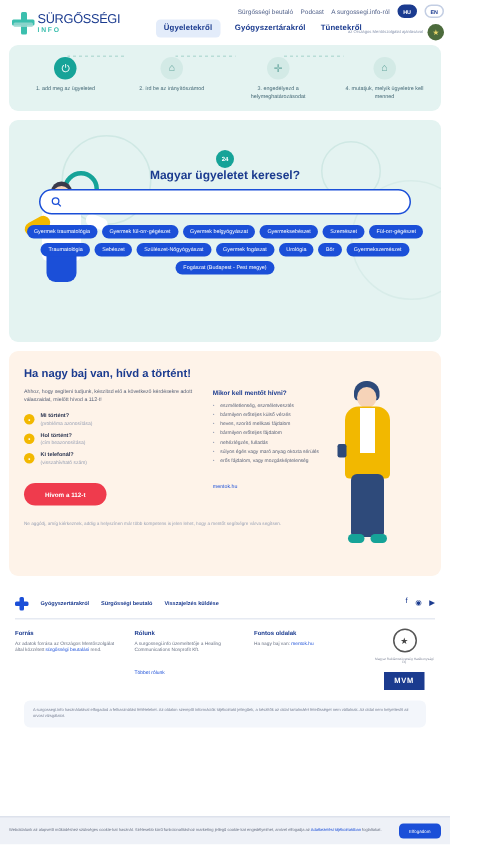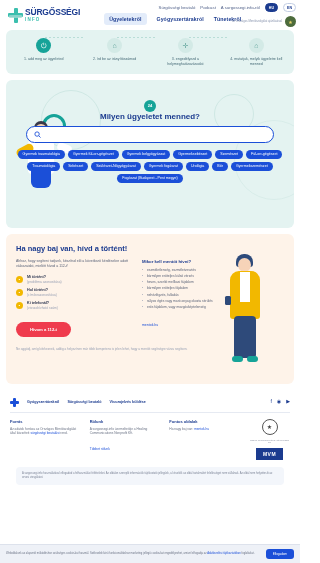--- a/index.html
+++ b/index.html
@@ -27,21 +27,21 @@
   .logo-cross .bar-v {
     position: absolute; left: 5.5px; top: 0; width: 4px; height: 15px;
     background: #3bbfae; border-radius: 1px;
   }
   .logo-cross .bar-h2 {
     position: absolute; left: 1px; top: 7px; width: 13px; height: 3px;
     background: #9fd9d2; border-radius: 1px; opacity: .8;
   }
   .logo-text { line-height: 1; }
   .logo-main {
-    font-size: 8.5px; font-weight: bold; color: #1b3b8f;
+    font-size: 8.5px; font-weight: normal; color: #1b3b8f;
     letter-spacing: -.2px; display: block; text-align: center;
   }
   .logo-sub {
     font-size: 4.5px; font-weight: bold; color: #3bbfae;
     letter-spacing: 1.2px; display: block; margin-top: 1px;
   }
 
   .mainnav {
     display: flex; gap: 10px; margin-left: 24px; align-items: center;
     padding-top: 8px;
@@ -371,21 +371,21 @@
     <div class="glass-handle"></div>
     <div class="coat"></div>
     <div class="hair"></div>
     <div class="head"></div>
     <div class="pants"></div>
     <div class="arm-y"></div>
     <div class="arm-w"></div>
   </div>
 
   <div class="hero-badge">24</div>
-  <div class="hero-title">Milyen ügyeletet menned?</div>
+  <div class="hero-title">Magyar ügyeletet keresel?</div>
 
   <div class="searchbox">
     <svg class="search-icon" viewBox="0 0 16 16">
       <circle cx="7" cy="7" r="5" fill="none" stroke="#1b4fd8" stroke-width="2"></circle>
       <line x1="11" y1="11" x2="15" y2="15" stroke="#1b4fd8" stroke-width="2"></line>
     </svg>
     <input type="text" placeholder="" style="">
   </div>
 
   <div class="tags">

